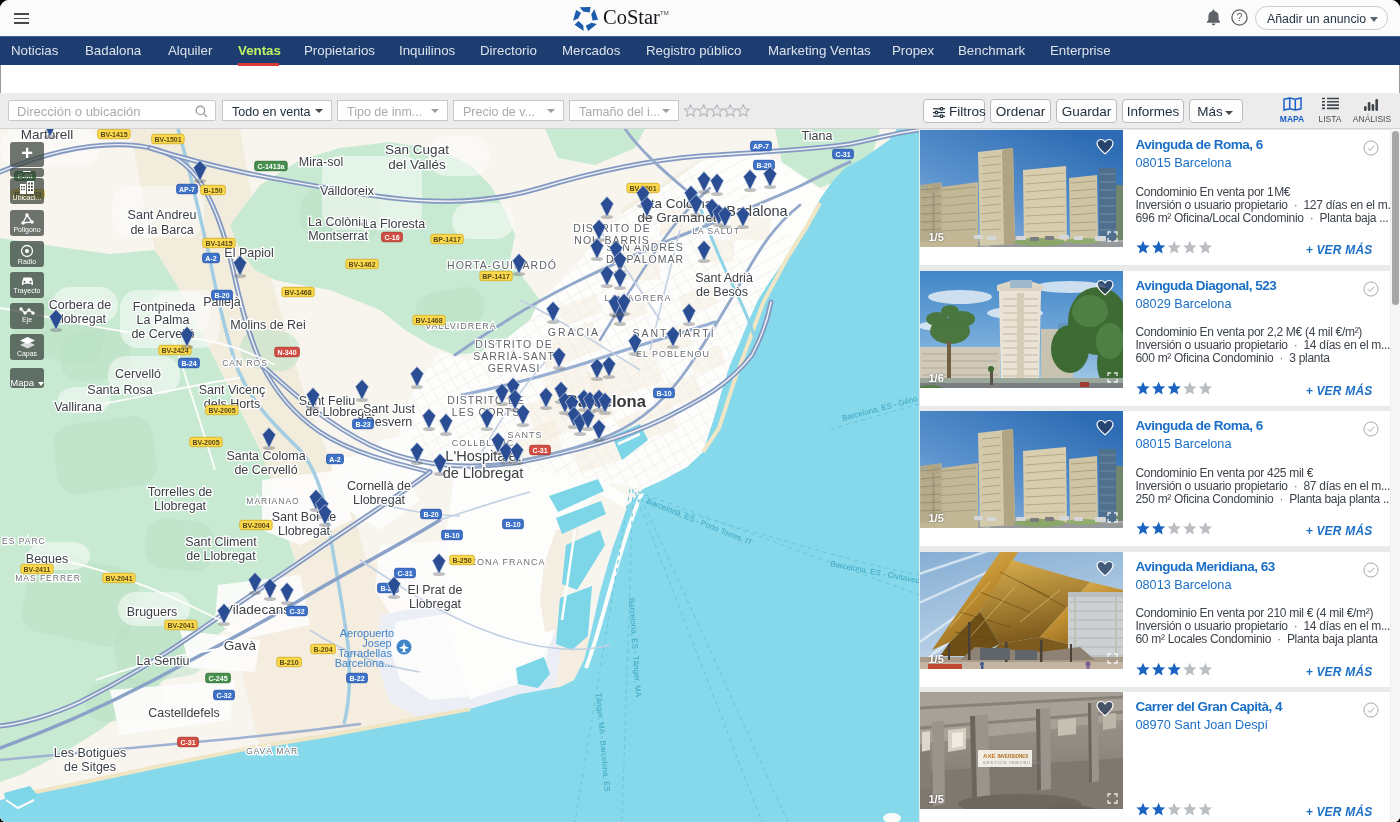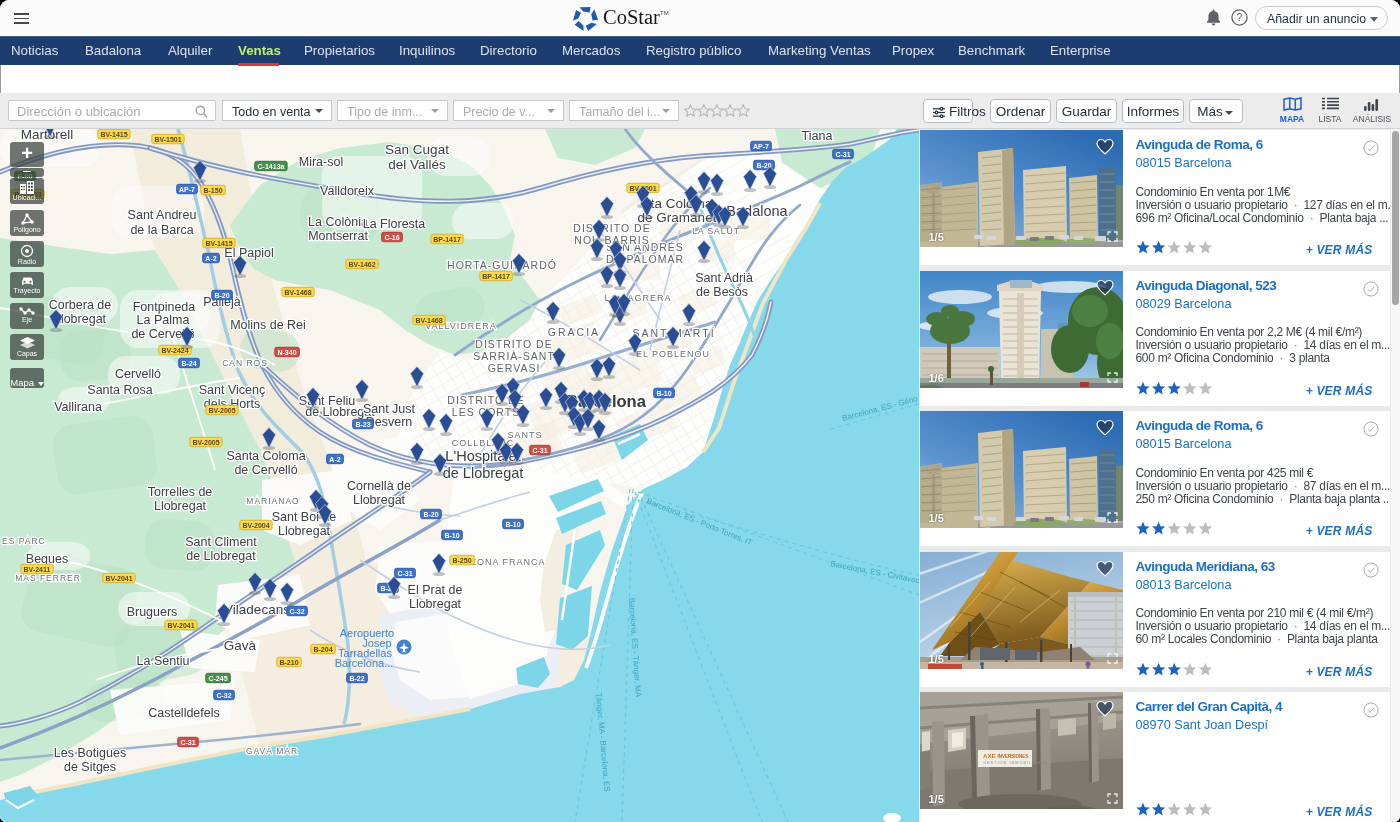--- a/index.html
+++ b/index.html
@@ -109,21 +109,21 @@
     <div class="dd dis" style="left:337px;width:111px">Tipo de inm...<span class="car"></span></div>
     <div class="dd dis" style="left:453px;width:111px">Precio de v...<span class="car"></span></div>
     <div class="dd dis" style="left:569px;width:110px">Tamaño del i...<span class="car"></span></div>
     <svg style="position:absolute;left:684px;top:11px" width="66" height="14" viewBox="0 0 66 14">
         <path d="M6.5,0.8 L8.3,4.7 L12.5,5.1 L9.3,7.9 L10.3,12.1 L6.5,9.9 L2.7,12.1 L3.7,7.9 L0.5,5.1 L4.7,4.7 Z" transform="translate(0.0,0)" fill="none" stroke="#b4b8bd" stroke-width="1.1"></path>
         <path d="M6.5,0.8 L8.3,4.7 L12.5,5.1 L9.3,7.9 L10.3,12.1 L6.5,9.9 L2.7,12.1 L3.7,7.9 L0.5,5.1 L4.7,4.7 Z" transform="translate(13.2,0)" fill="none" stroke="#b4b8bd" stroke-width="1.1"></path>
         <path d="M6.5,0.8 L8.3,4.7 L12.5,5.1 L9.3,7.9 L10.3,12.1 L6.5,9.9 L2.7,12.1 L3.7,7.9 L0.5,5.1 L4.7,4.7 Z" transform="translate(26.4,0)" fill="none" stroke="#b4b8bd" stroke-width="1.1"></path>
         <path d="M6.5,0.8 L8.3,4.7 L12.5,5.1 L9.3,7.9 L10.3,12.1 L6.5,9.9 L2.7,12.1 L3.7,7.9 L0.5,5.1 L4.7,4.7 Z" transform="translate(39.599999999999994,0)" fill="none" stroke="#b4b8bd" stroke-width="1.1"></path>
         <path d="M6.5,0.8 L8.3,4.7 L12.5,5.1 L9.3,7.9 L10.3,12.1 L6.5,9.9 L2.7,12.1 L3.7,7.9 L0.5,5.1 L4.7,4.7 Z" transform="translate(52.8,0)" fill="none" stroke="#b4b8bd" stroke-width="1.1"></path>
       </svg>
-    <div class="fbtn" style="left:923px;width:50px;">
+    <div class="fbtn" style="left:923px;width:62px;">
       <svg style="position:absolute;left:9px;top:6.5px" width="12" height="11" viewBox="0 0 12 11">
           <g stroke="#222f3d" stroke-width="1.2">
             <line x1="0" y1="1.8" x2="12" y2="1.8"></line>
             <line x1="0" y1="5.5" x2="12" y2="5.5"></line>
             <line x1="0" y1="9.2" x2="12" y2="9.2"></line>
           </g>
           <g fill="#fdfdfd" stroke="#222f3d" stroke-width="1.2">
             <circle cx="8.5" cy="1.8" r="1.3"></circle>
             <circle cx="3.5" cy="5.5" r="1.3"></circle>
             <circle cx="8.5" cy="9.2" r="1.3"></circle>

